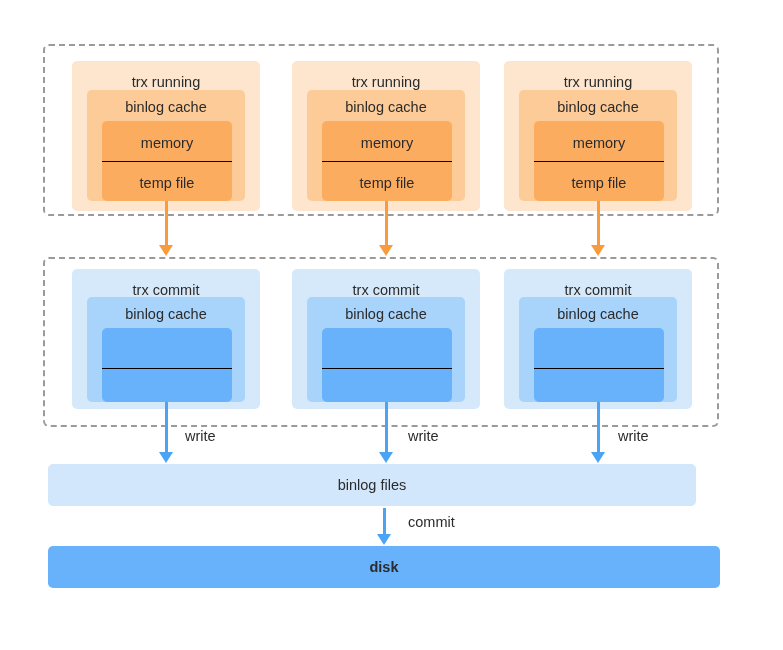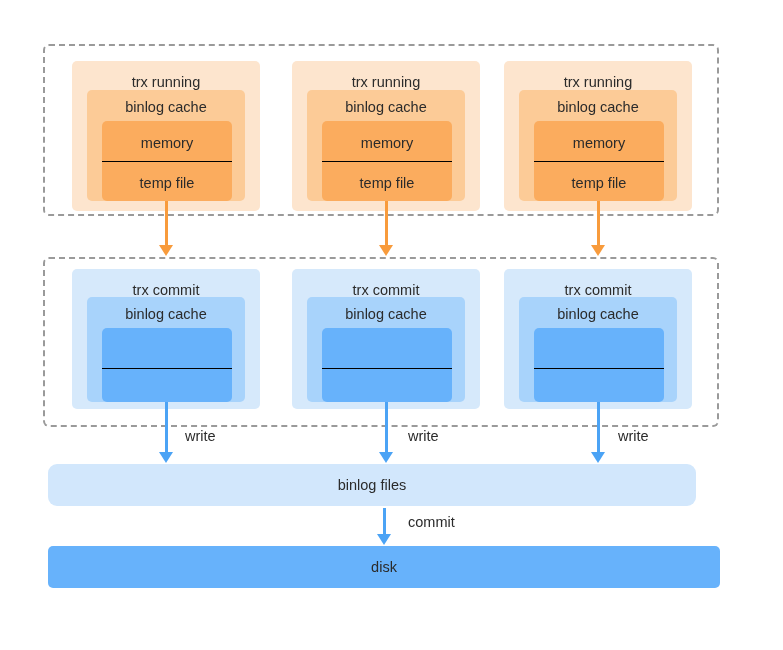--- a/index.html
+++ b/index.html
@@ -92,22 +92,22 @@
   .bar {
     position: absolute;
     box-sizing: border-box;
     border-radius: 5px;
     display: flex;
     align-items: center;
     justify-content: center;
     color: #2b2b2b;
     font-size: 14.5px;
   }
-  #bar-binlog-files { left: 48px; top: 464px; width: 648px; height: 42px; background: #d2e7fc; border-radius: 9px; }
-  #bar-disk         { left: 48px; top: 546px; width: 672px; height: 42px; background: #67b2fb; }
+  #bar-binlog-files { left: 48px; top: 464px; width: 648px; height: 42px; background: #d2e7fc; }
+  #bar-disk         { left: 48px; top: 546px; width: 672px; height: 42px; background: #67b2fb; font-weight: bold; }
 </style>
 </head>
 <body>
 
 <div id="canvas">
 
   <div id="group-running" class="dashed-group"></div>
 
   <div class="box o-outer" style="left:72px; top:61px; width:188px; height:150px;">
     <div class="box-label" style="top:14px;">trx running</div>

